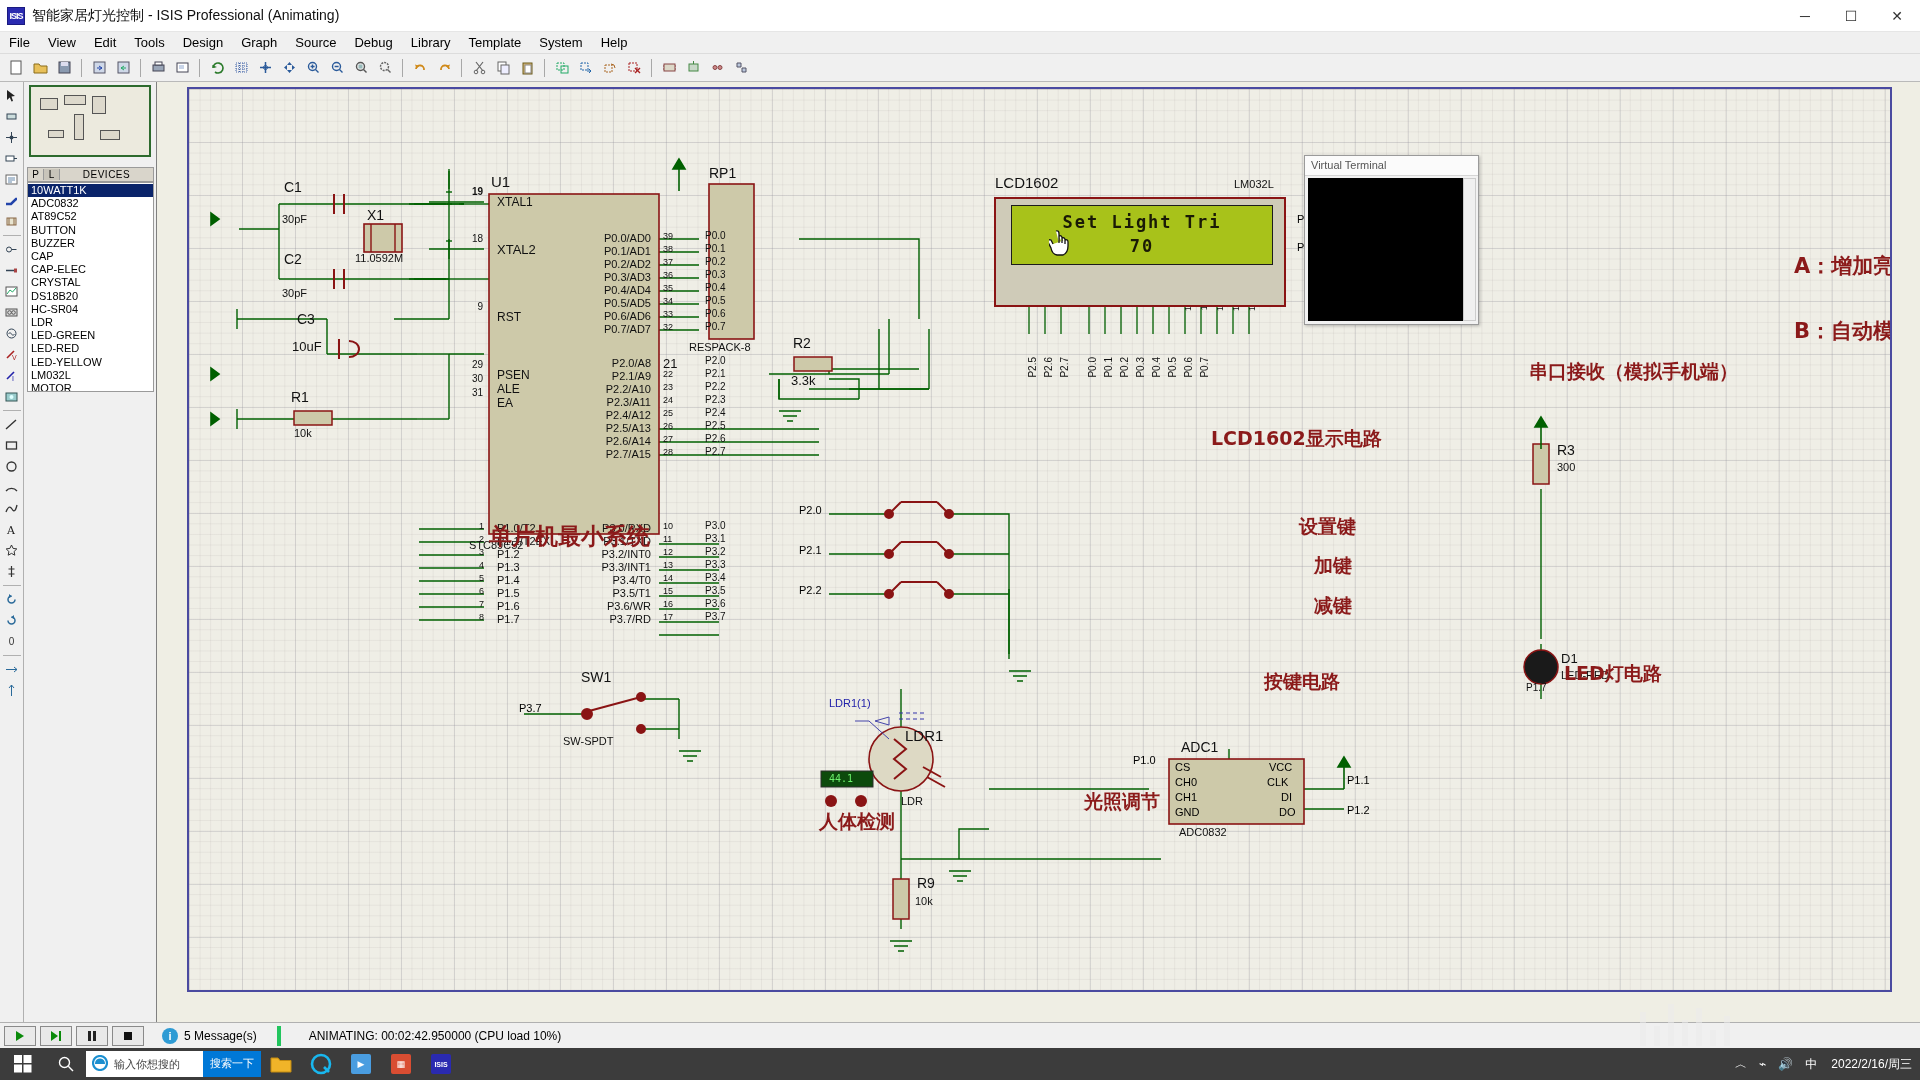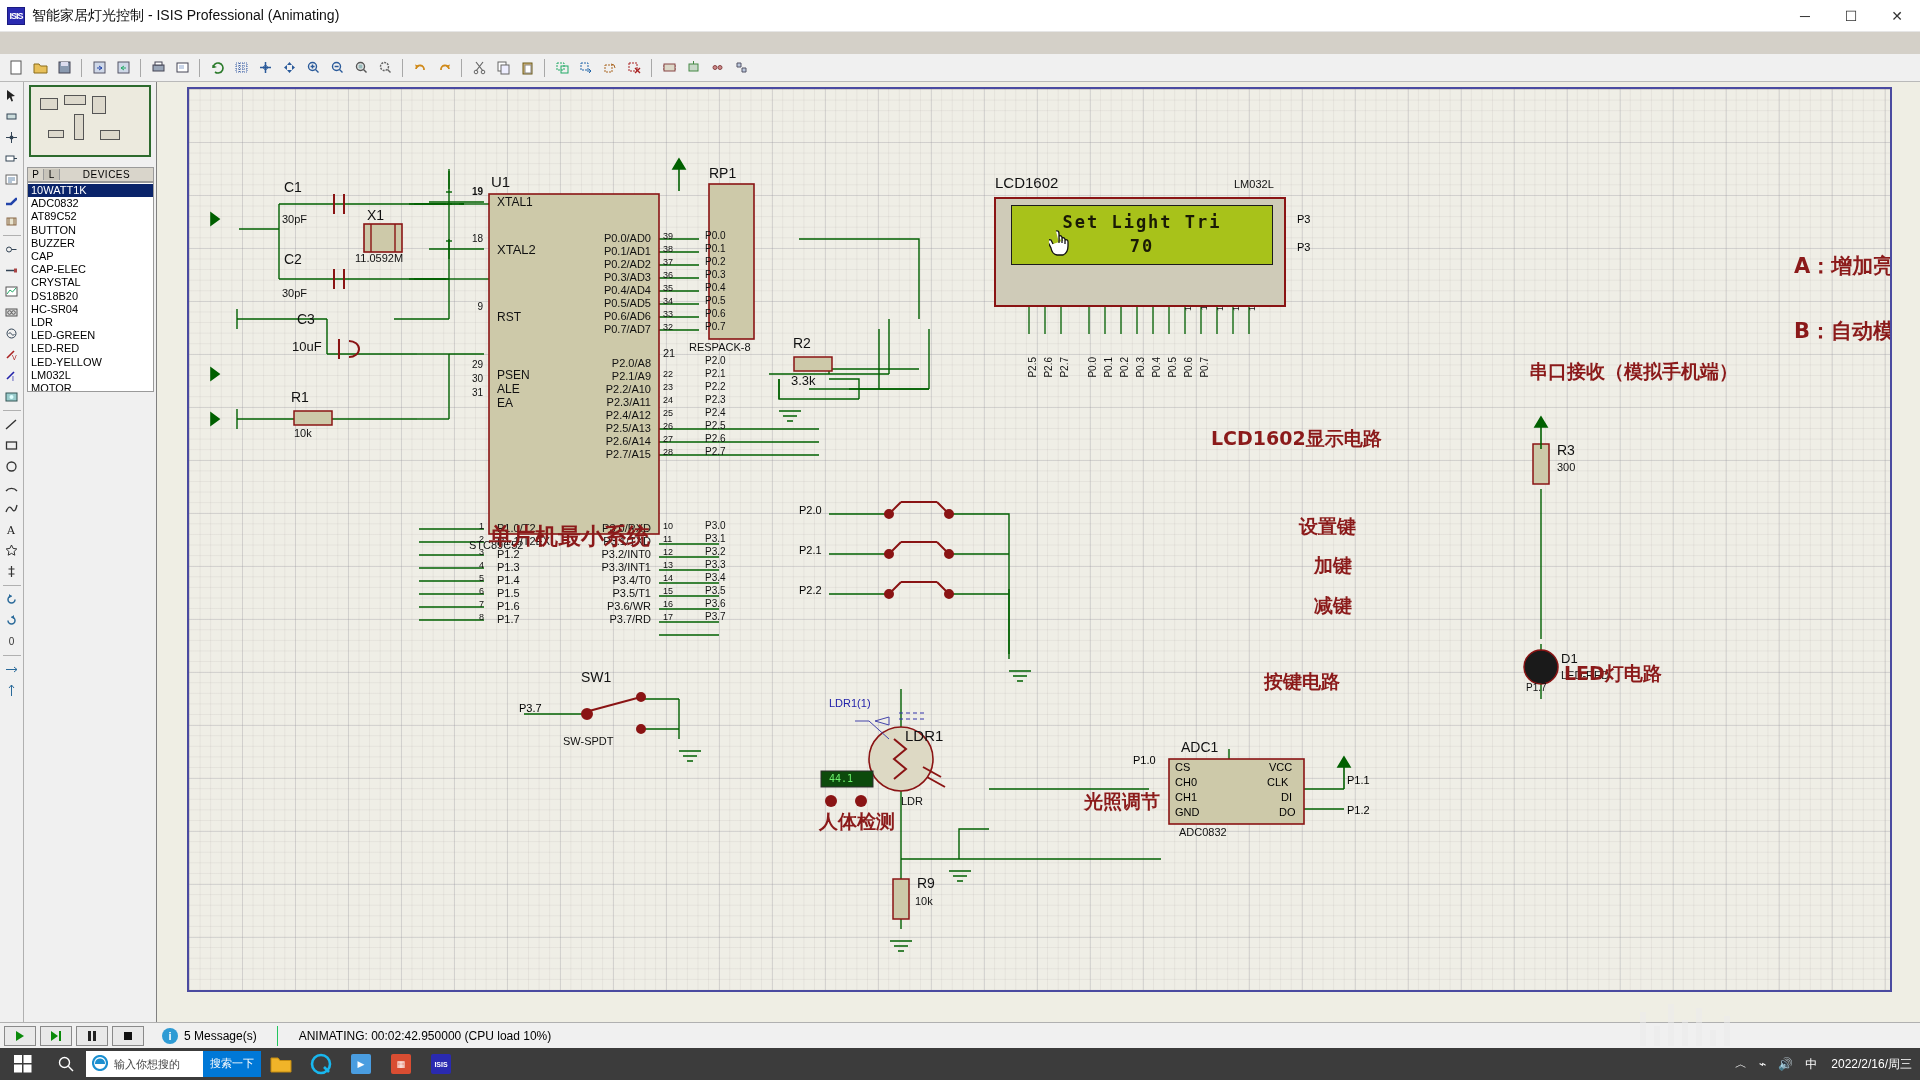--- a/index.html
+++ b/index.html
@@ -167,22 +167,22 @@
     width:32px; height:20px; margin-left:4px; background:#e9e9e9;
     border:1px solid #8a8a8a; display:flex; align-items:center; justify-content:center;
   }
   .msgbox { display:flex; align-items:center; margin-left:18px; font-size:12px; }
   .msg-ico {
     width:16px; height:16px; border-radius:50%; background:#2e9bd4; color:#fff;
     font-size:11px; font-weight:bold; display:flex; align-items:center;
     justify-content:center; margin-right:6px;
   }
   .statusinfo {
-    margin-left:20px; font-size:12px; padding-left:21px;
-    border-left:1px solid #22c55e; height:20px; line-height:20px;
+    margin-left:20px; font-size:12px; padding-left:28px;
+    border-left:4px solid #22c55e; height:20px; line-height:20px;
   }
 
   
   .taskbar {
     position:absolute; left:0; top:1048px; width:1920px; height:32px;
     background:#3c3c3c; display:flex; align-items:center;
   }
   .tb-start { width:46px; height:32px; display:flex; align-items:center; justify-content:center; }
   .tb-search-ico { width:40px; height:32px; display:flex; align-items:center; justify-content:center; color:#fff; }
   .tb-searchbox {
@@ -213,20 +213,34 @@
   <div class="titlebar">
     <div class="title-ico">ISIS</div>
     <div class="title-text">智能家居灯光控制 - ISIS Professional (Animating)</div>
     <div class="win-btns">
       <div class="win-btn">─</div>
       <div class="win-btn">☐</div>
       <div class="win-btn close">✕</div>
     </div>
   </div>
 
+  <div class="menubar">
+    <div class="menu-item">File</div>
+    <div class="menu-item">View</div>
+    <div class="menu-item">Edit</div>
+    <div class="menu-item">Tools</div>
+    <div class="menu-item">Design</div>
+    <div class="menu-item">Graph</div>
+    <div class="menu-item">Source</div>
+    <div class="menu-item">Debug</div>
+    <div class="menu-item">Library</div>
+    <div class="menu-item">Template</div>
+    <div class="menu-item">System</div>
+    <div class="menu-item">Help</div>
+  </div>
 
   <div class="toolbar">
     <div class="tb-btn">
         <svg width="15" height="15">
           <rect x="2" y="1" width="10" height="13" fill="#fff" stroke="#555"></rect>
         </svg>
       </div>
     <div class="tb-btn">
         <svg width="15" height="15">
           <path d="M1 4h5l1.5 2H14v7H1z" fill="#e8c05a" stroke="#8a6d1a"></path>
@@ -938,21 +952,21 @@
           <div style="position: absolute; left: 516px; top: 206px; font-size: 10px; color: rgb(17, 17, 17); white-space: nowrap;">P0.5</div>
           <div style="position: absolute; left: 462px; top: 221px; font-size: 11px; color: rgb(17, 17, 17); white-space: nowrap; transform: translateX(-100%);">P0.6/AD6</div>
           <div style="position: absolute; left: 474px; top: 220px; font-size: 9px; color: rgb(17, 17, 17); white-space: nowrap;">33</div>
           <div style="position: absolute; left: 516px; top: 219px; font-size: 10px; color: rgb(17, 17, 17); white-space: nowrap;">P0.6</div>
           <div style="position: absolute; left: 462px; top: 234px; font-size: 11px; color: rgb(17, 17, 17); white-space: nowrap; transform: translateX(-100%);">P0.7/AD7</div>
           <div style="position: absolute; left: 474px; top: 233px; font-size: 9px; color: rgb(17, 17, 17); white-space: nowrap;">32</div>
           <div style="position: absolute; left: 516px; top: 232px; font-size: 10px; color: rgb(17, 17, 17); white-space: nowrap;">P0.7</div>
         </div>
       <div id="u1-p2">
           <div style="position: absolute; left: 462px; top: 268px; font-size: 11px; color: rgb(17, 17, 17); white-space: nowrap; transform: translateX(-100%);">P2.0/A8</div>
-          <div style="position: absolute; left: 474px; top: 258px; font-size: 11px; color: rgb(17, 17, 17); white-space: nowrap;">21</div>
+          <div style="position: absolute; left: 474px; top: 267px; font-size: 13px; color: rgb(17, 17, 17); white-space: nowrap;">21</div>
           <div style="position: absolute; left: 516px; top: 266px; font-size: 10px; color: rgb(17, 17, 17); white-space: nowrap;">P2.0</div>
           <div style="position: absolute; left: 462px; top: 281px; font-size: 11px; color: rgb(17, 17, 17); white-space: nowrap; transform: translateX(-100%);">P2.1/A9</div>
           <div style="position: absolute; left: 474px; top: 280px; font-size: 9px; color: rgb(17, 17, 17); white-space: nowrap;">22</div>
           <div style="position: absolute; left: 516px; top: 279px; font-size: 10px; color: rgb(17, 17, 17); white-space: nowrap;">P2.1</div>
           <div style="position: absolute; left: 462px; top: 294px; font-size: 11px; color: rgb(17, 17, 17); white-space: nowrap; transform: translateX(-100%);">P2.2/A10</div>
           <div style="position: absolute; left: 474px; top: 293px; font-size: 9px; color: rgb(17, 17, 17); white-space: nowrap;">23</div>
           <div style="position: absolute; left: 516px; top: 292px; font-size: 10px; color: rgb(17, 17, 17); white-space: nowrap;">P2.2</div>
           <div style="position: absolute; left: 462px; top: 307px; font-size: 11px; color: rgb(17, 17, 17); white-space: nowrap; transform: translateX(-100%);">P2.3/A11</div>
           <div style="position: absolute; left: 474px; top: 306px; font-size: 9px; color: rgb(17, 17, 17); white-space: nowrap;">24</div>
           <div style="position: absolute; left: 516px; top: 305px; font-size: 10px; color: rgb(17, 17, 17); white-space: nowrap;">P2.3</div>
@@ -1072,20 +1086,25 @@
           <div class="lcdline" style="top:6px;">Set Light Tri</div>
           <div class="lcdline" style="top:30px;">70</div>
         </div>
       </div>
 
       <svg style="position:absolute;left:860px;top:140px;" width="26" height="32">
         <path d="M7 2 q3 -1 3 3 v9 M10 7 q3 -1 3 2 v5 M13 9 q3 -1 3 2 v4 M16 11 q3 -1 3 2 v4
                  q0 7 -5 9 h-6 q-5 -1 -6 -7 l-3 -6 q0 -3 3 -2 l2 4" fill="#fff" stroke="#111" stroke-width="1.3"></path>
       </svg>
 
+      <div class="vterm">
+        <div class="vterm-title">Virtual Terminal</div>
+        <div class="vterm-body"></div>
+        <div class="vterm-scroll"></div>
+      </div>
     </div>
   </div>
 
   <div class="statusbar">
     <div class="anim-btn">
       <svg width="12" height="12">
           <path d="M2 1l8 5-8 5z" fill="#0a8a0a"></path>
         </svg>
     </div>
     <div class="anim-btn">

